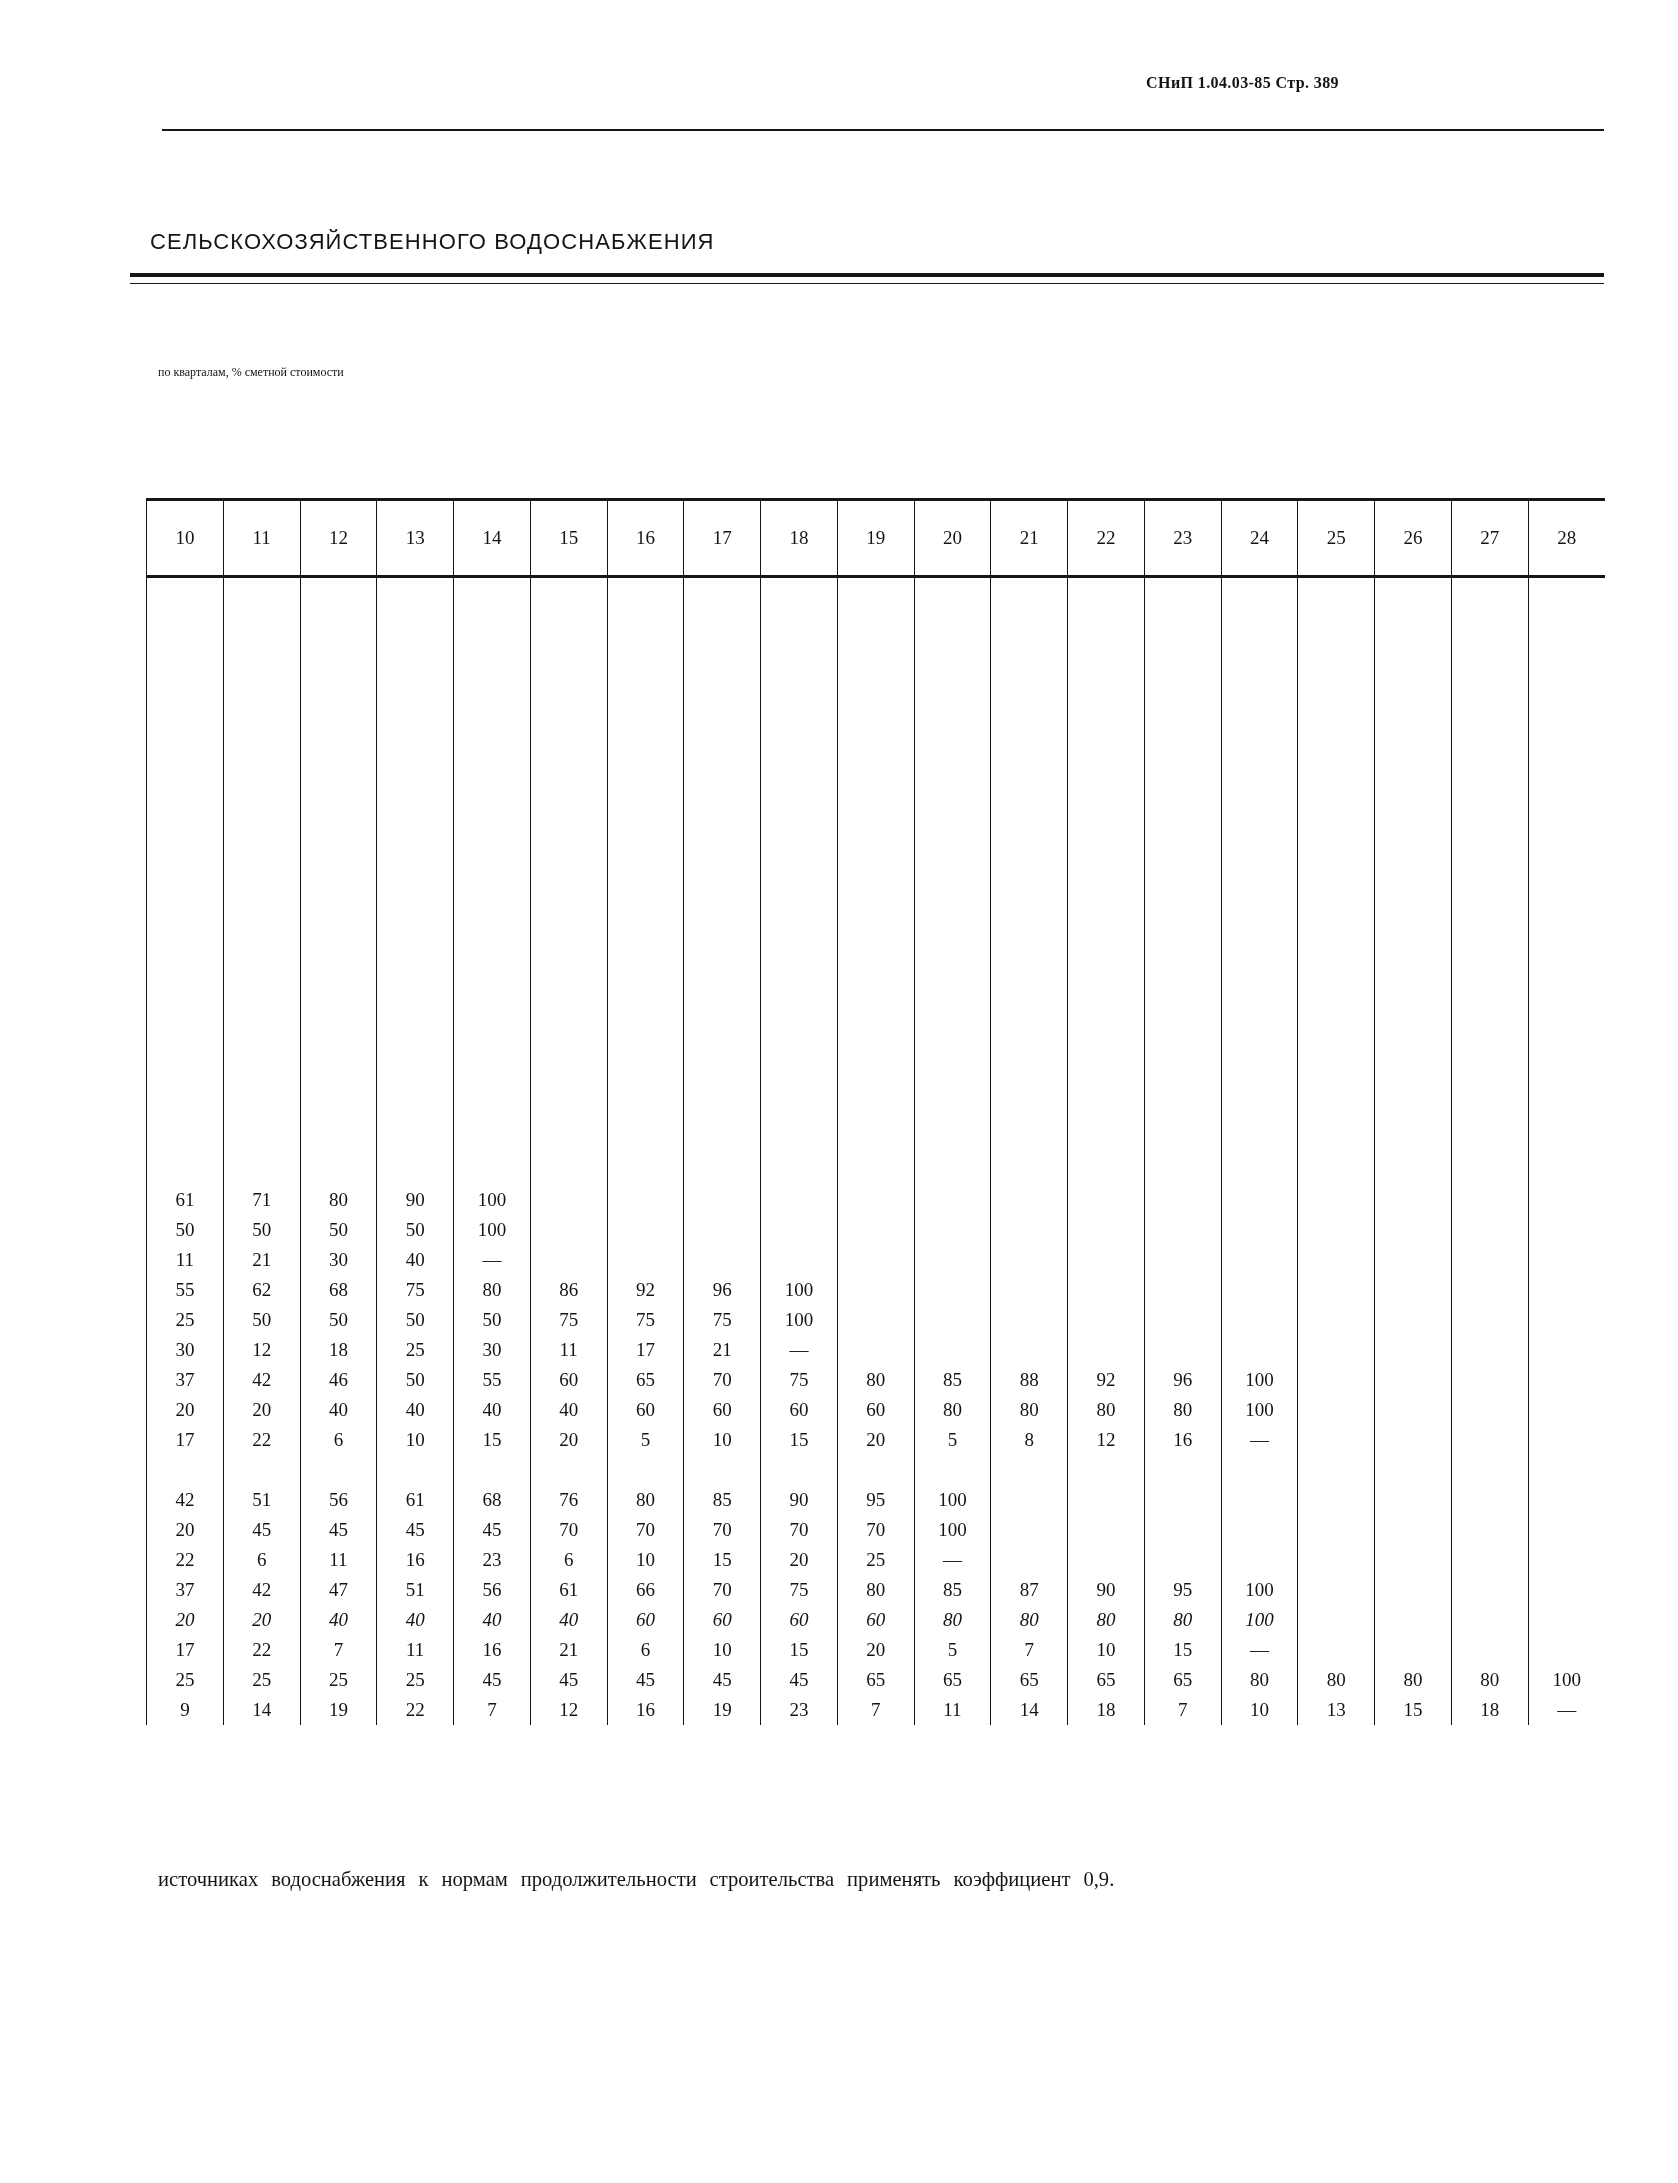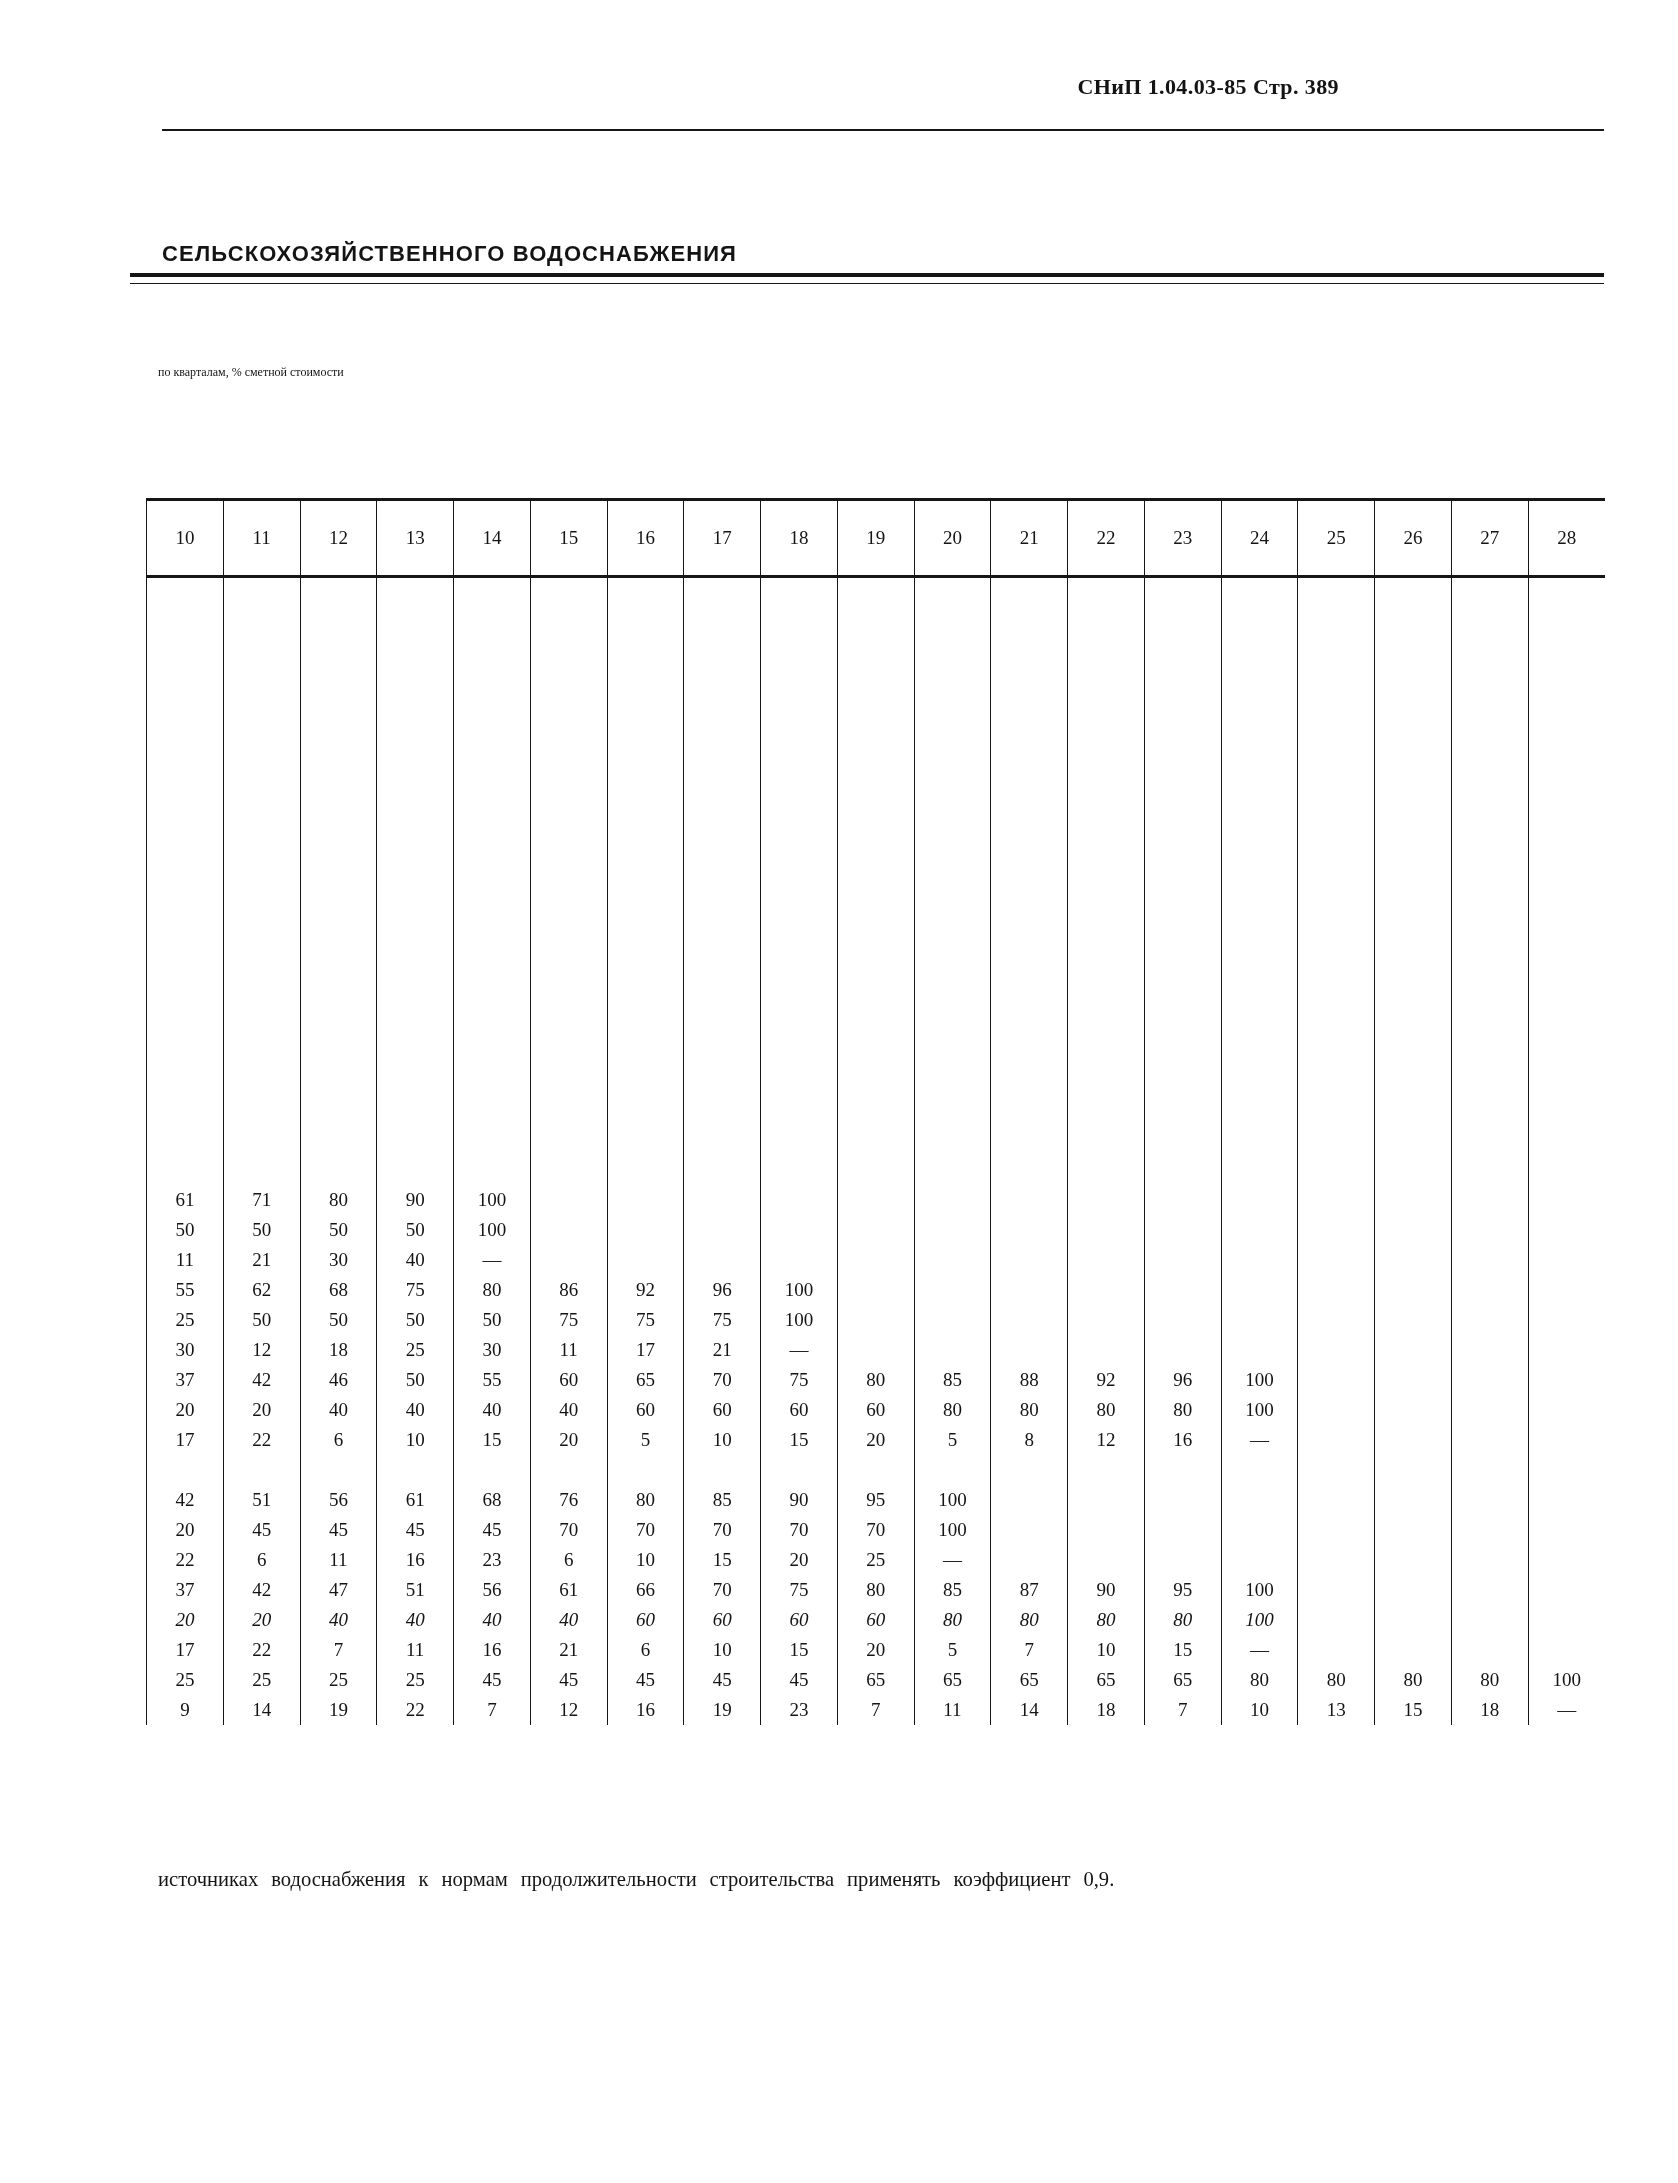--- a/index.html
+++ b/index.html
@@ -5,28 +5,28 @@
   html,body{margin:0;padding:0;}
   body{
     width:1679px;height:2183px;background:#ffffff;
     font-family:"Liberation Serif", serif;color:#141414;
     position:relative;overflow:hidden;
   }
   .page{position:absolute;inset:0;}
 
   .doc-ref{
     position:absolute;top:74px;right:340px;
-    font-weight:bold;font-size:22px;letter-spacing:0.4px;white-space:nowrap;
+    font-weight:bold;font-size:16px;letter-spacing:0.4px;white-space:nowrap;
   }
   .top-rule{
     position:absolute;top:129px;left:162px;width:1442px;height:2.1px;background:#161616;
   }
   .page-title{
-    position:absolute;top:225px;left:146px;margin:16px;
-    font-family:"Liberation Sans", sans-serif;font-weight:bold;
+    position:absolute;top:225px;left:146px;margin:4px;
+    font-family:"Liberation Sans", sans-serif;font-weight:normal;
     font-size:22px;letter-spacing:1.1px;white-space:nowrap;
   }
   .rule-thick{
     position:absolute;top:273px;left:130px;width:1474px;height:3.6px;background:#161616;
   }
   .rule-thin{
     position:absolute;top:283px;left:130px;width:1474px;height:1.4px;background:#161616;
   }
   .subtitle{
     position:absolute;top:365px;left:158px;font-size:12px;white-space:nowrap;

